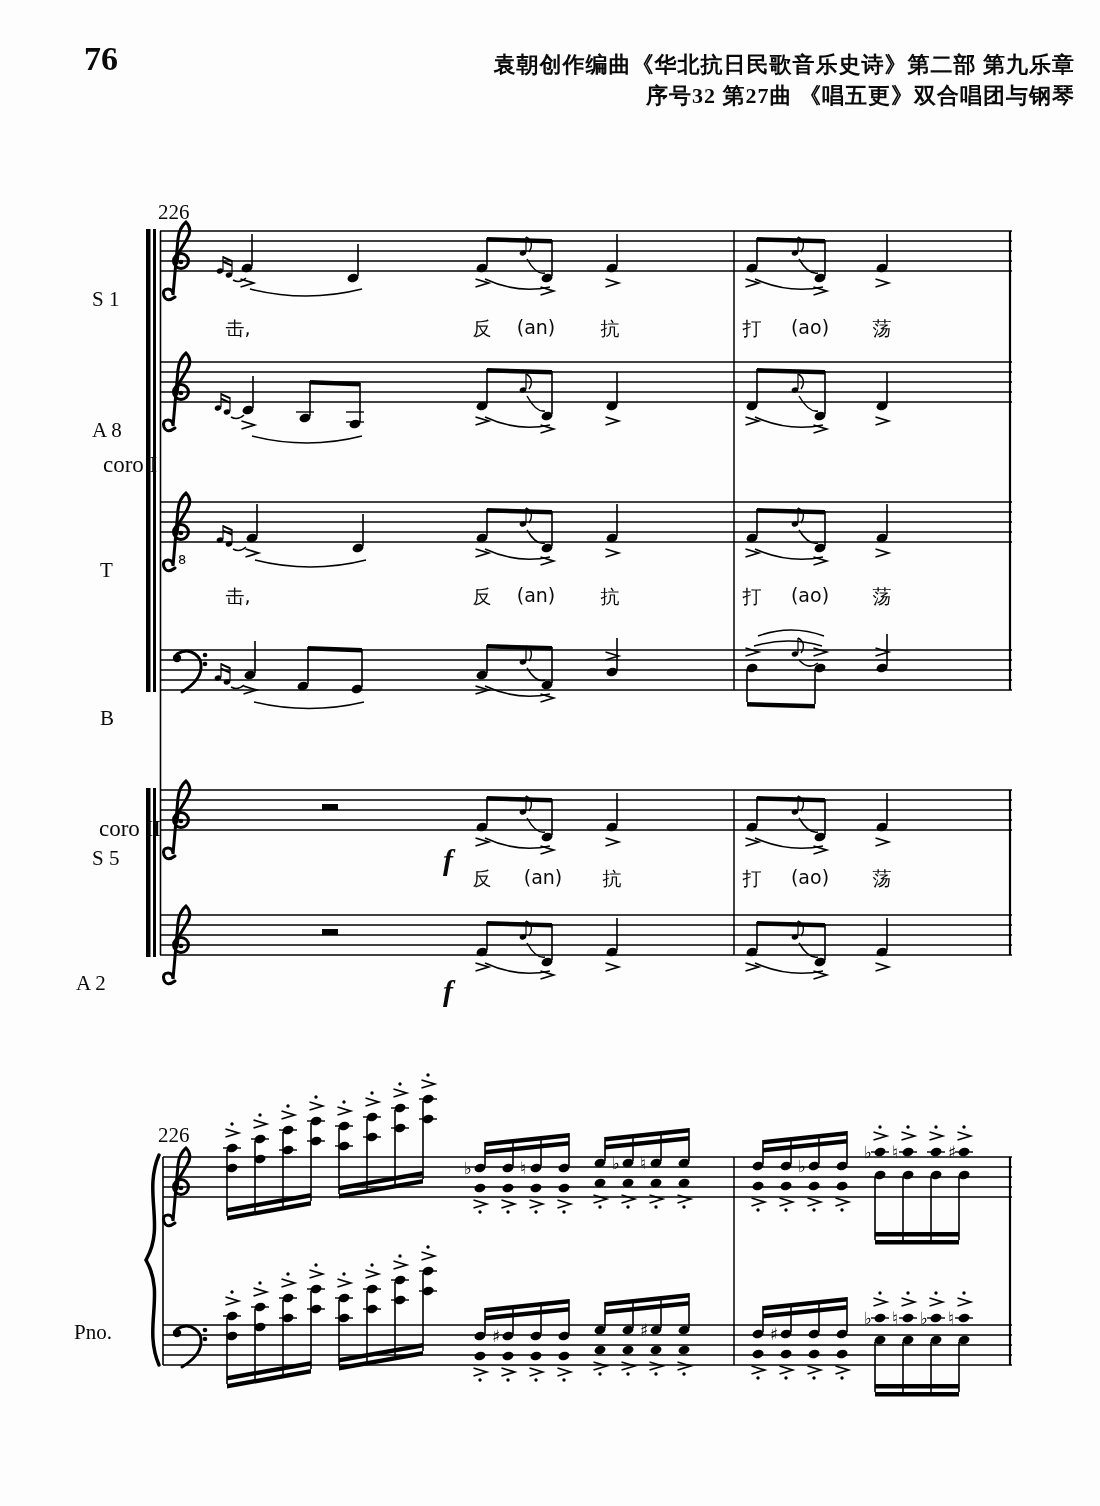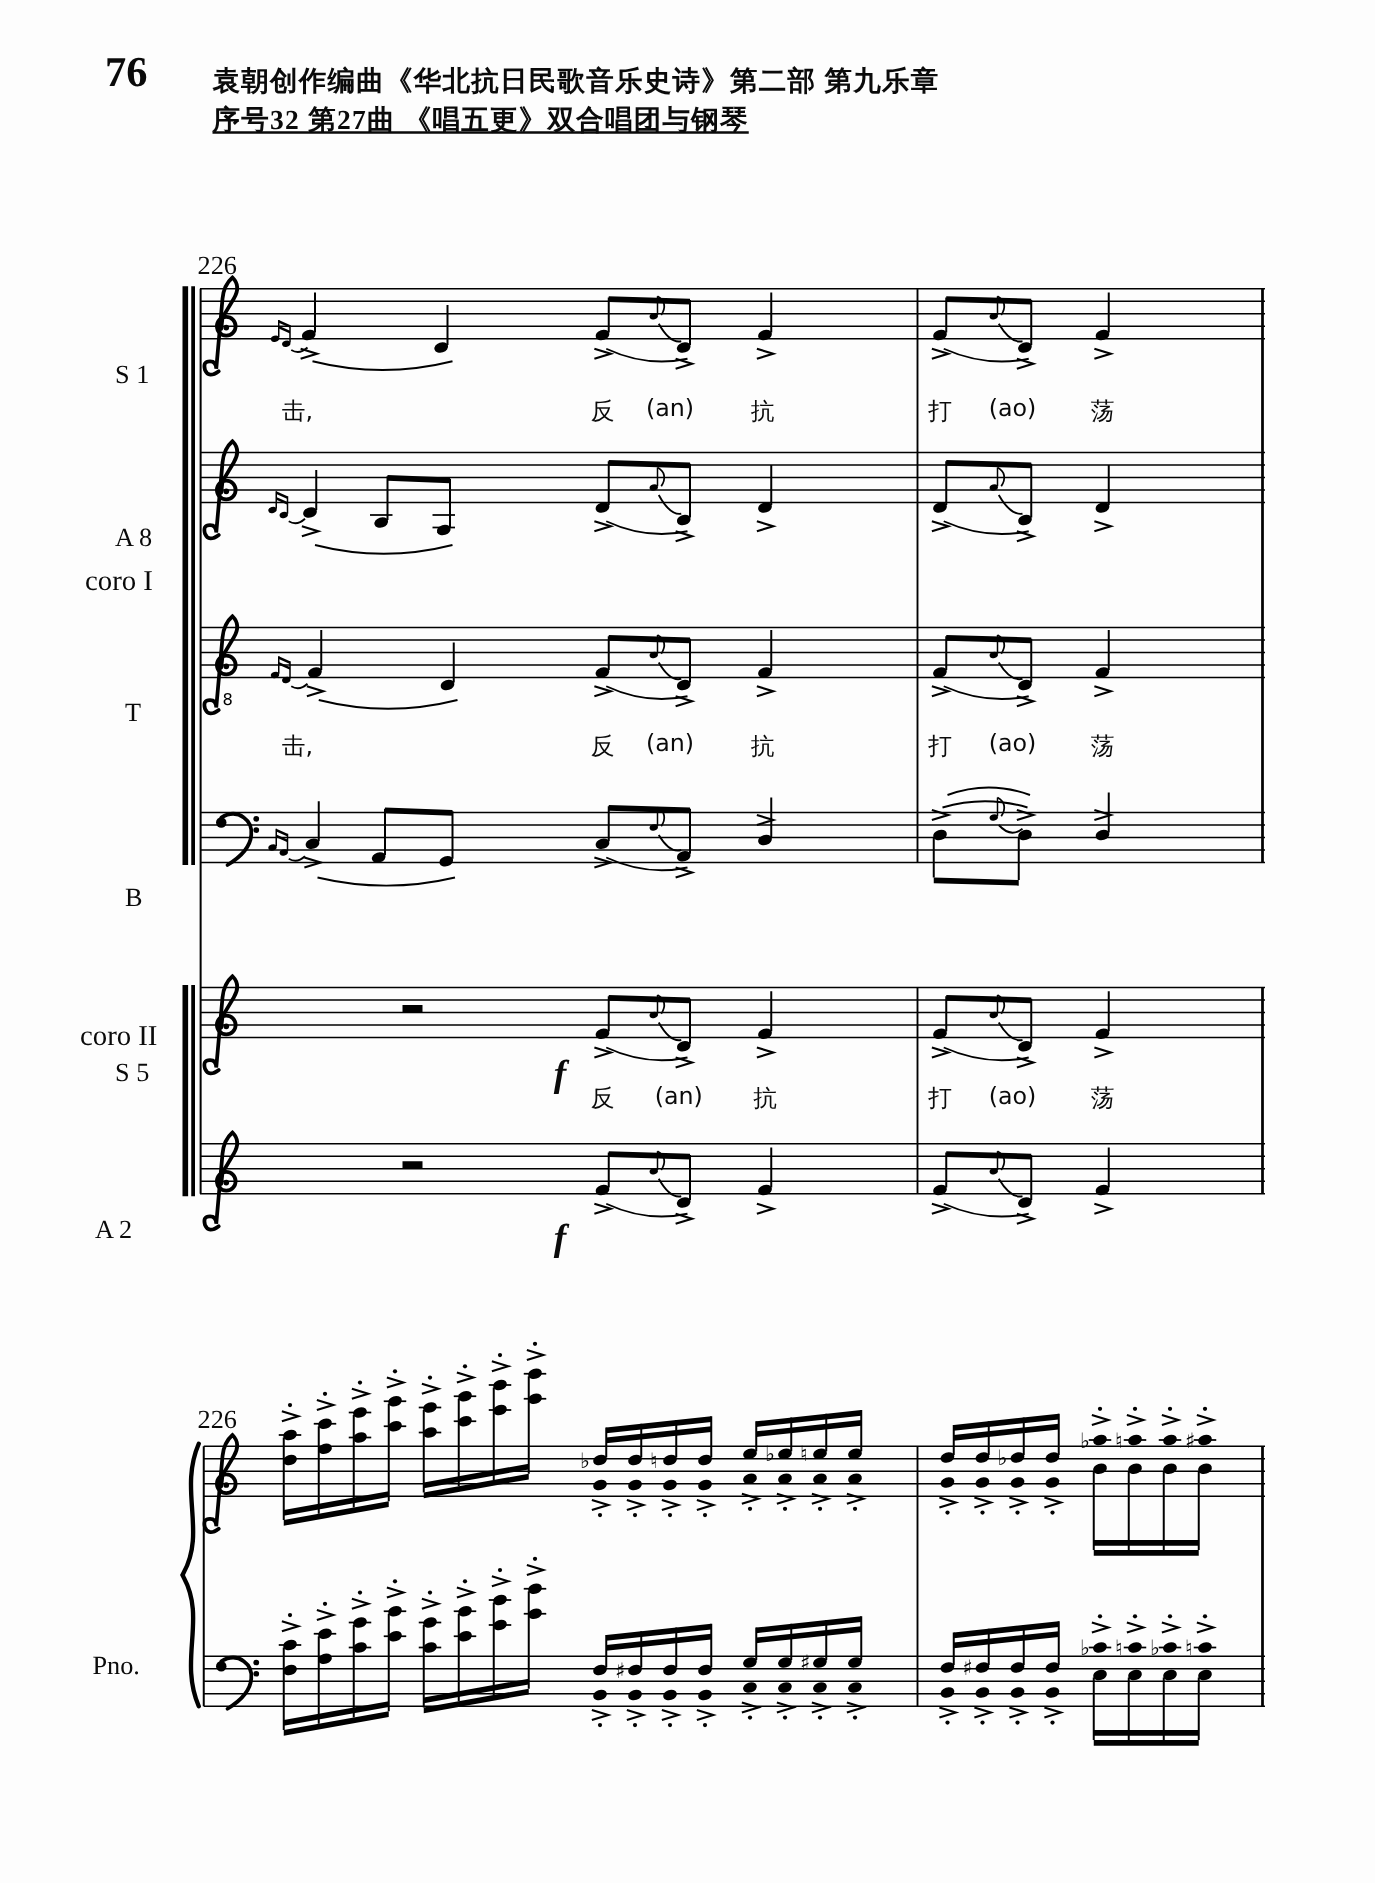--- a/index.html
+++ b/index.html
@@ -1,23 +1,23 @@
 <!DOCTYPE html>
 <html><head>
 <meta charset="utf-8">
 <style>
   html,body{margin:0;padding:0;background:#e8e8e8;}
   .page{position:relative;width:1100px;height:1506px;background:#fdfdfd;margin:0 auto;
         font-family:"Liberation Serif",serif;color:#0a0a0a;overflow:hidden;}
   .abs{position:absolute;white-space:nowrap;}
   .page-number{left:84px;top:40px;font-size:34px;font-weight:bold;}
-  .title-line{left:170px;top:50px;width:905px;text-align:left;font-size:22px;font-weight:600;letter-spacing:1px;}
-  .title-line.l2{top:81px;text-decoration:underline;}
+  .title-line{left:170px;top:50px;width:905px;text-align:right;font-size:22px;font-weight:600;letter-spacing:1px;}
+  .title-line.l2{top:81px;}
   .staff-label{font-size:21px;margin-top:48px;}
-  .group-label{font-size:23px;}
+  .group-label{font-size:23px;margin-left:35px;}
   .mnum{font-size:21px;}
   .dyn{font-style:italic;font-weight:bold;font-size:30px;transform:translateX(-50%);}
   .lyr{font-family:"DejaVu Sans",sans-serif;font-size:19px;transform:translateX(-50%);}
   svg#score{position:absolute;left:0;top:0;}
 </style>
 </head>
 <body>
 
 <div class="page">
   <svg id="score" width="1100" height="1506" viewBox="0 0 1100 1506">

